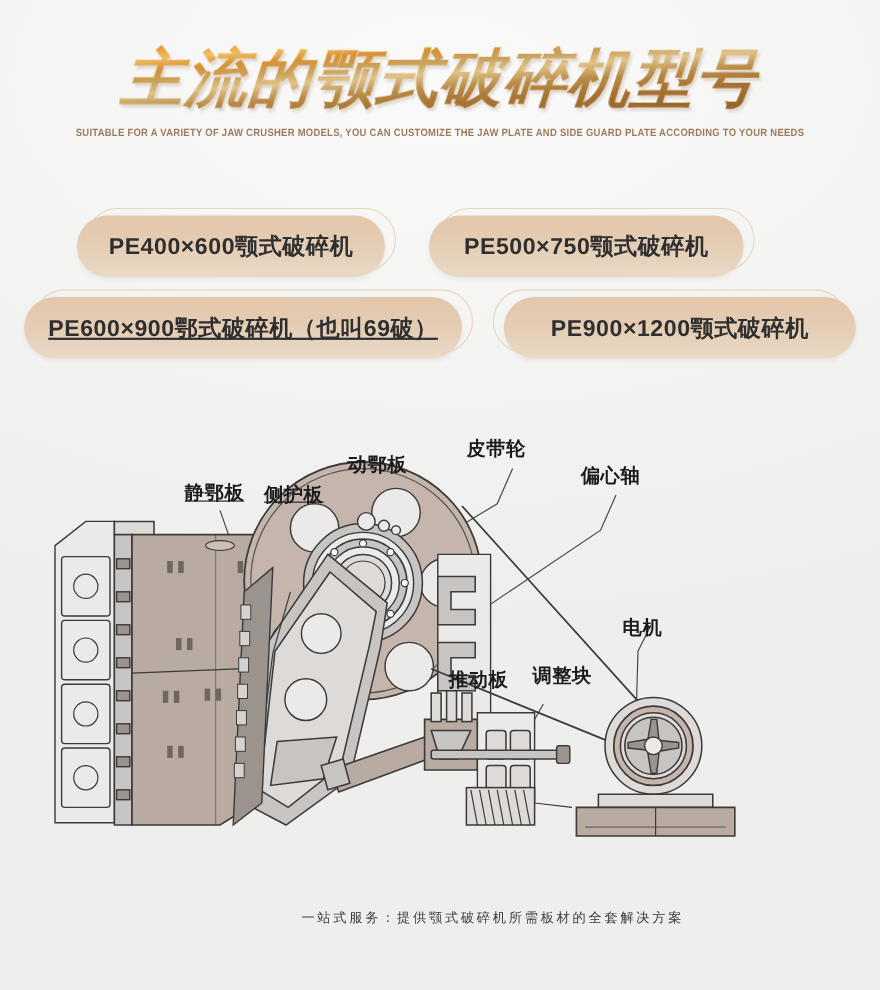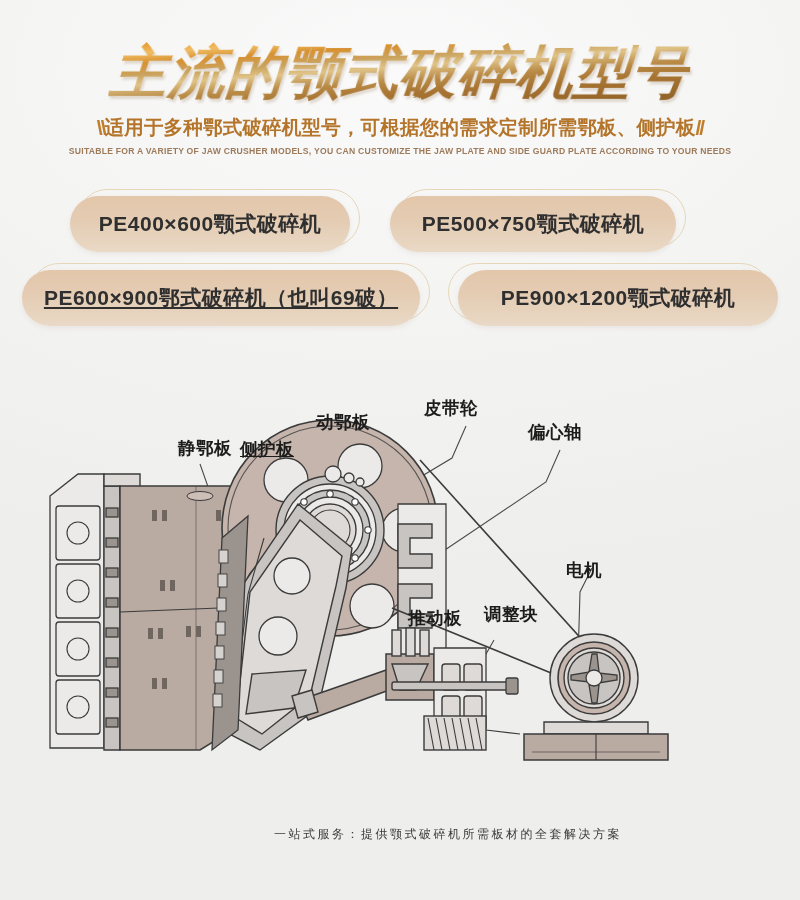--- a/index.html
+++ b/index.html
@@ -128,23 +128,20 @@
 </head>
 <body>
 
 <div id="page">
 
   <div class="header">
     <div class="title-wrap">
       <span class="title">主流的颚式破碎机型号</span>
     </div>
 
-    <div class="subtitle-row">
-      <span class="slashL">\\</span><span>适用于多种鄂式破碎机型号，可根据您的需求定制所需鄂板、侧护板</span><span class="slashR">//</span>
-    </div>
 
     <div class="subtitle-en">SUITABLE FOR A VARIETY OF JAW CRUSHER MODELS, YOU CAN CUSTOMIZE THE JAW PLATE AND SIDE GUARD PLATE ACCORDING TO YOUR NEEDS</div>
   </div>
 
   <div class="pill-rows">
 
     <div class="pill-row">
       <div class="pill-outline o1"></div>
       <div class="pill p1">PE400×600颚式破碎机</div>
 
@@ -346,21 +343,21 @@
         <circle class="wht" cx="594" cy="300" r="8"></circle>
 
         <path class="lgt" d="M544 344 L648 344 L648 356 L544 356 Z"></path>
         <path class="jaw" d="M524 356 L668 356 L668 382 L524 382 Z"></path>
         <path class="olt" d="M596 356 L596 382"></path>
         <path class="olt" d="M532 374 L660 374" opacity="0.6"></path>
       </g>
 
     </svg>
 
-    <div class="lbl" style="left:178px;top:58px;">静鄂板</div>
+    <div class="lbl" style="left:168px;top:58px;text-decoration:underline;">静鄂板</div>
     <div class="lbl" style="left:240px;top:59px;text-decoration:underline;">侧护板</div>
     <div class="lbl" style="left:316px;top:32px;">动鄂板</div>
     <div class="lbl" style="left:424px;top:18px;">皮带轮</div>
     <div class="lbl" style="left:528px;top:42px;">偏心轴</div>
     <div class="lbl" style="left:408px;top:228px;text-align:center;">推动板</div>
     <div class="lbl" style="left:484px;top:224px;">调整块</div>
     <div class="lbl" style="left:566px;top:180px;">电机</div>
   </div>
 
   <div class="footer">一站式服务：提供颚式破碎机所需板材的全套解决方案</div>

